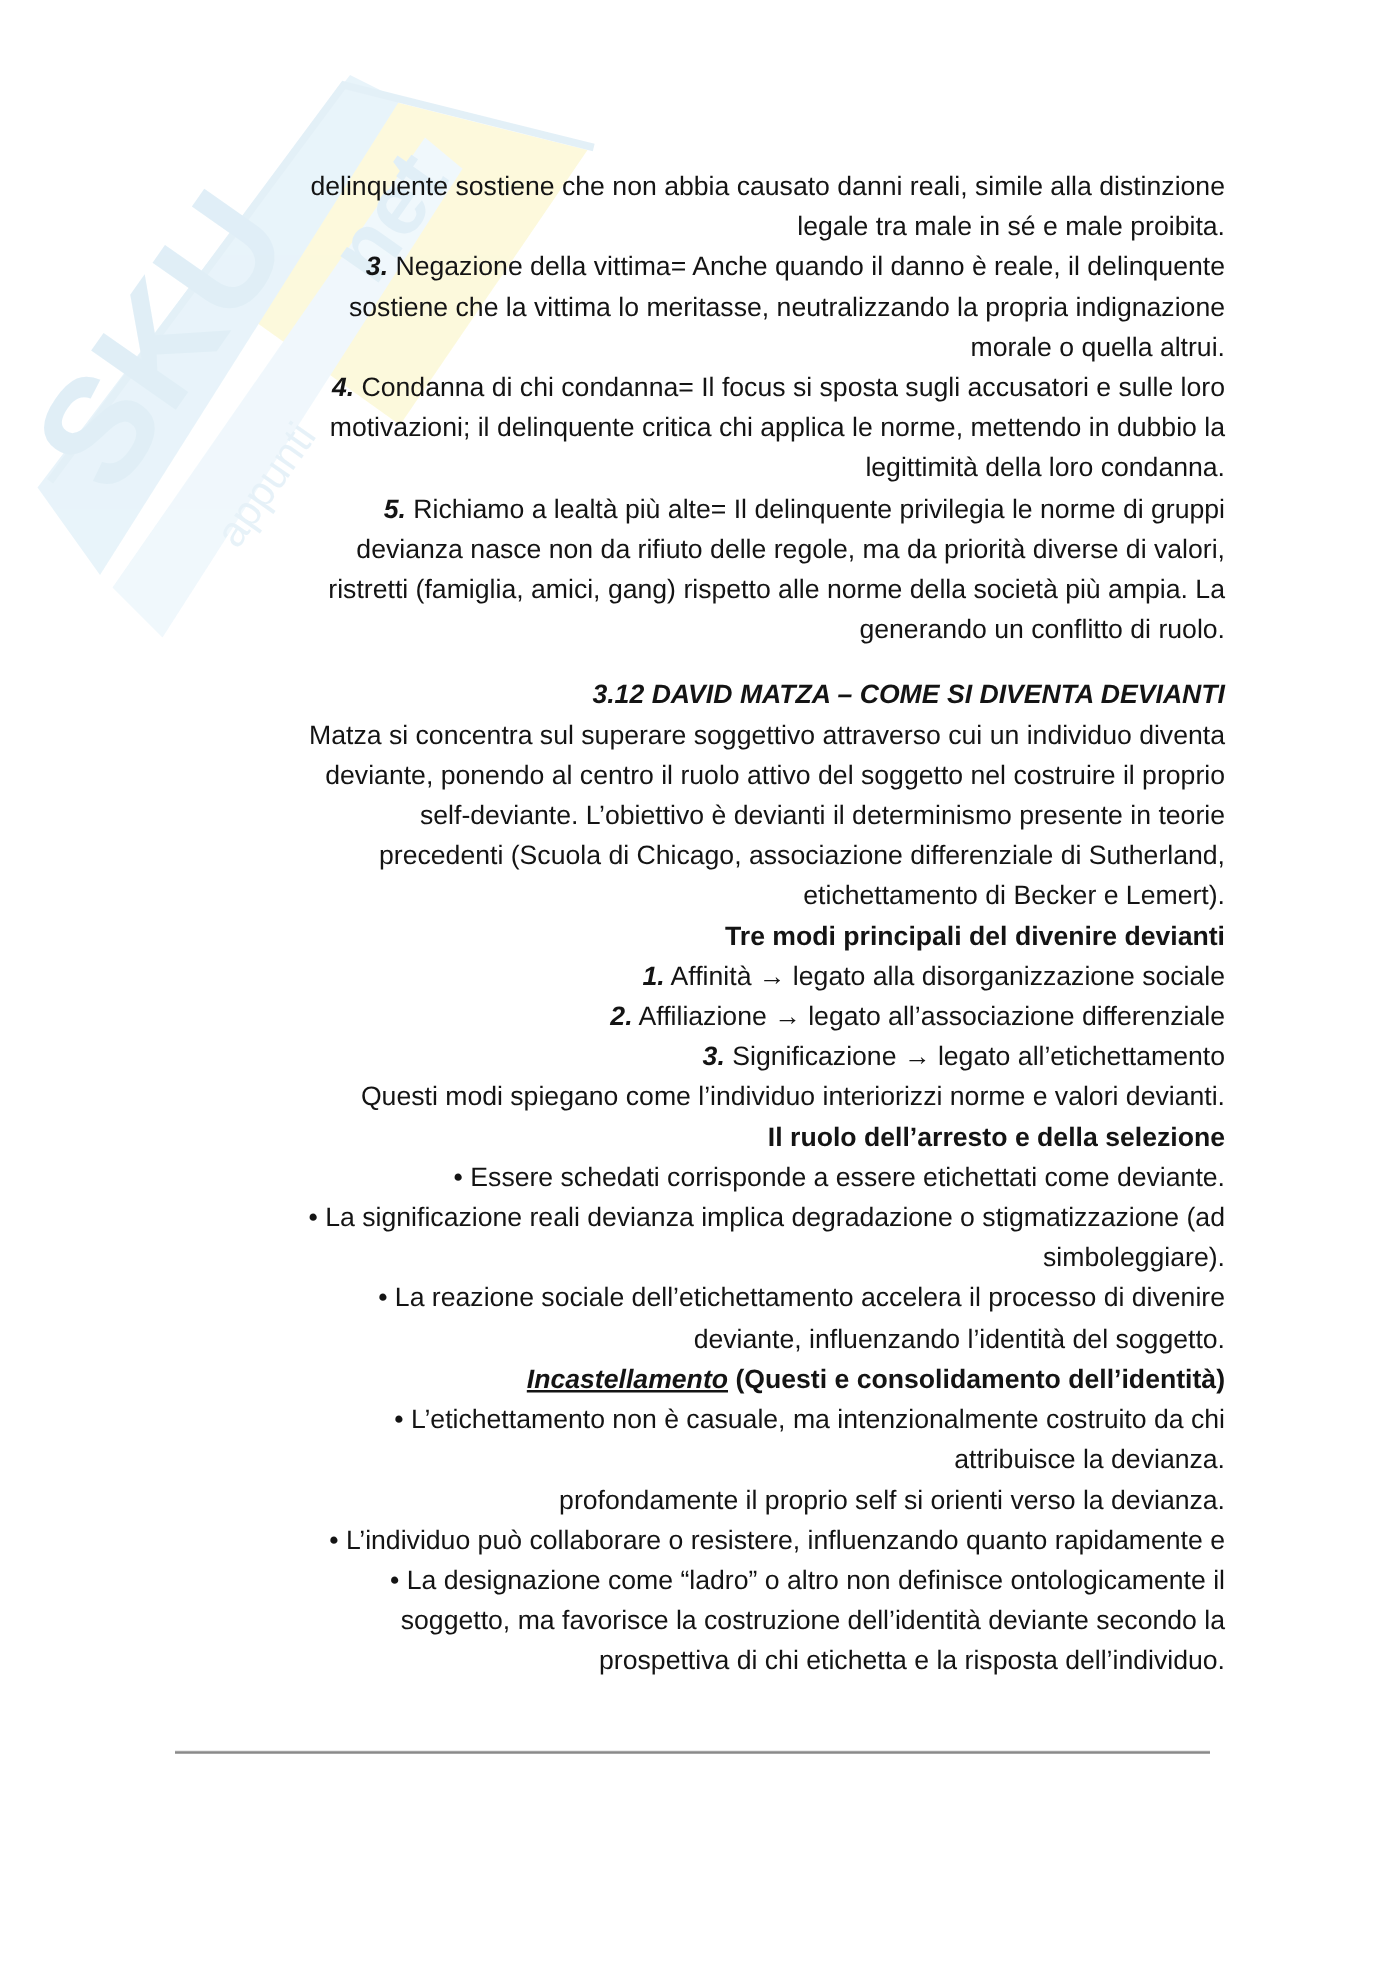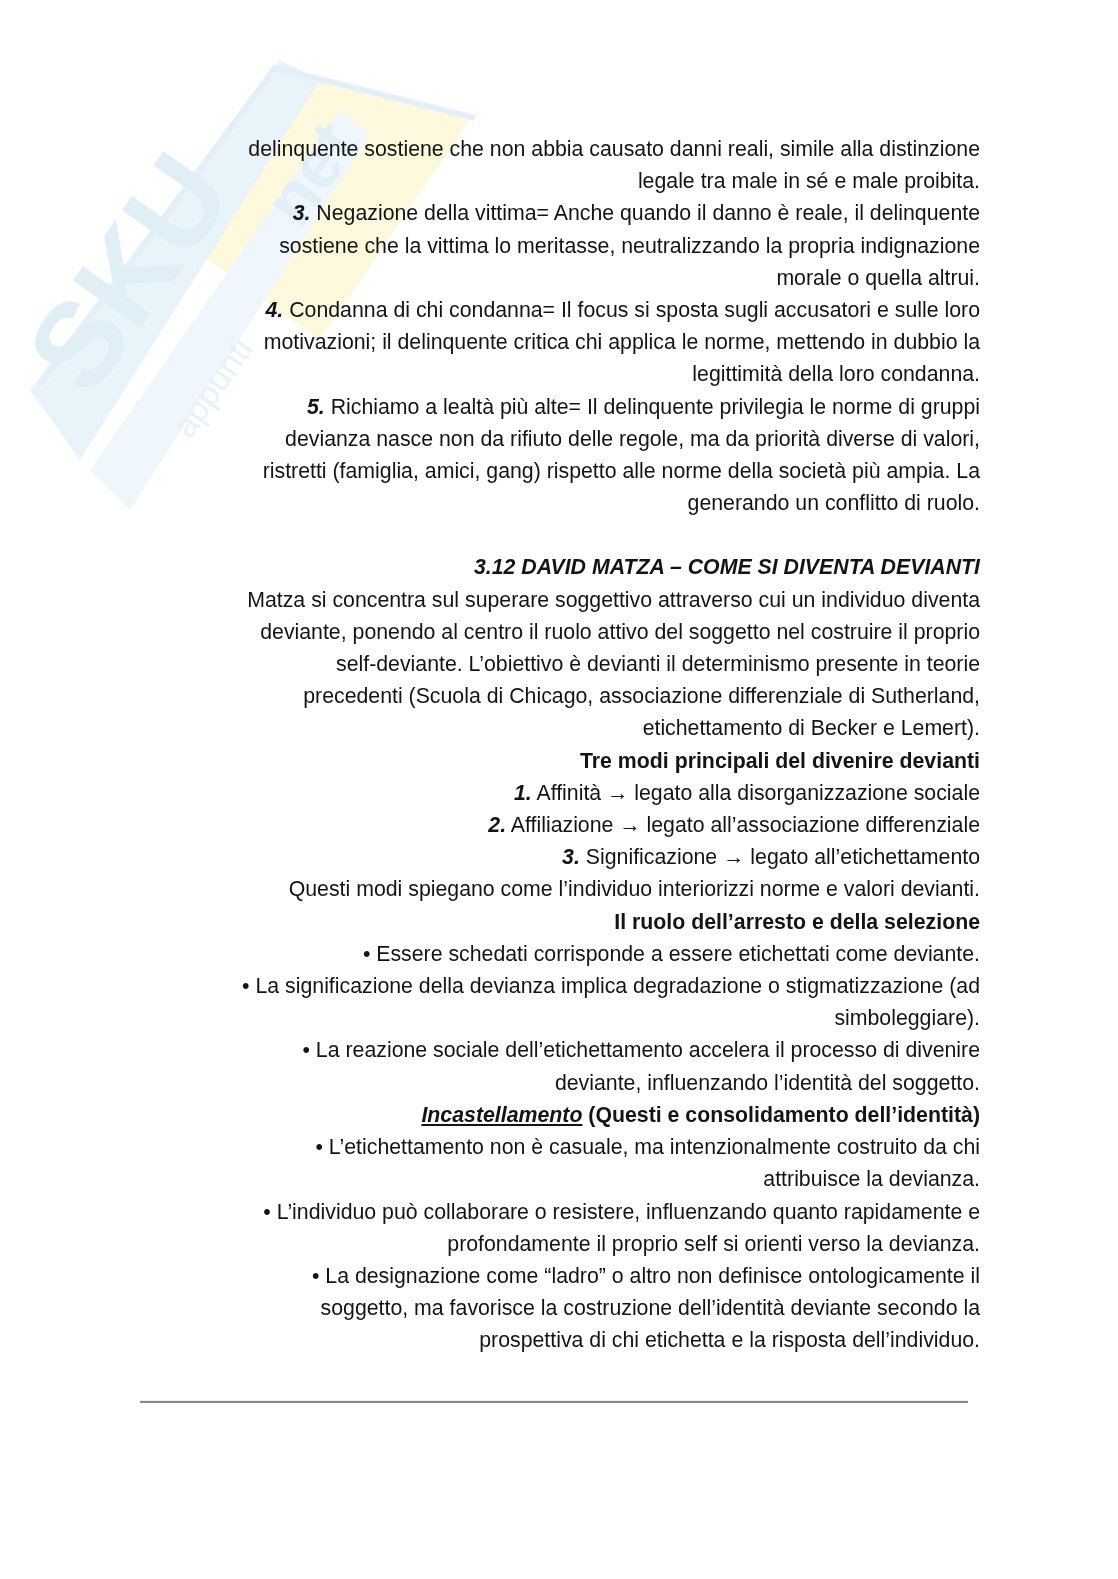--- a/index.html
+++ b/index.html
@@ -33,21 +33,21 @@
     font-size: 21.3px;
     line-height: 32.2px;
   }
   .line { display: block; white-space: nowrap; text-align: right; }
   .num { font-weight: bold; font-style: italic; }
   .bold { font-weight: bold; }
   .ital { font-style: italic; text-decoration: underline; }
   .section-title {
     font-weight: bold;
     font-style: italic;
-    margin-top: 32px;
+    margin-top: 20px;
   }
   .rule {
     position: absolute;
     left: 140px;
     top: 1401px;
     width: 828px;
     height: 2px;
     background: #8a8a8a;
     box-shadow: 0 -1px 0 #ececec;
   }
@@ -111,32 +111,32 @@
     <span class="line bold">Tre modi principali del divenire devianti</span>
     <span class="line"><span class="num">1.</span><span> Affinità → legato alla disorganizzazione sociale</span></span>
     <span class="line"><span class="num">2.</span><span> Affiliazione → legato all’associazione differenziale</span></span>
     <span class="line"><span class="num">3.</span><span> Significazione → legato all’etichettamento</span></span>
     <span class="line">Questi modi spiegano come l’individuo interiorizzi norme e valori devianti.</span>
   </div>
 
   <div>
     <span class="line bold">Il ruolo dell’arresto e della selezione</span>
     <span class="line">• Essere schedati corrisponde a essere etichettati come deviante.</span>
-    <span class="line">• La significazione della devianza implica degradazione o stigmatizzazione (ad</span>
+    <span class="line">• La significazione reali devianza implica degradazione o stigmatizzazione (ad</span>
     <span class="line">simboleggiare).</span>
     <span class="line">• La reazione sociale dell’etichettamento accelera il processo di divenire</span>
     <span class="line">deviante, influenzando l’identità del soggetto.</span>
   </div>
 
   <div>
     <span class="line bold"><span class="ital">Incastellamento</span><span> (Questi e consolidamento dell’identità)</span></span>
     <span class="line">• L’etichettamento non è casuale, ma intenzionalmente costruito da chi</span>
     <span class="line">attribuisce la devianza.</span>
+    <span class="line">profondamente il proprio self si orienti verso la devianza.</span>
     <span class="line">• L’individuo può collaborare o resistere, influenzando quanto rapidamente e</span>
-    <span class="line">profondamente il proprio self si orienti verso la devianza.</span>
     <span class="line">• La designazione come “ladro” o altro non definisce ontologicamente il</span>
     <span class="line">soggetto, ma favorisce la costruzione dell’identità deviante secondo la</span>
     <span class="line">prospettiva di chi etichetta e la risposta dell’individuo.</span>
   </div>
 
 </div>
 
 <div class="rule"></div>
 
 </body></html>

